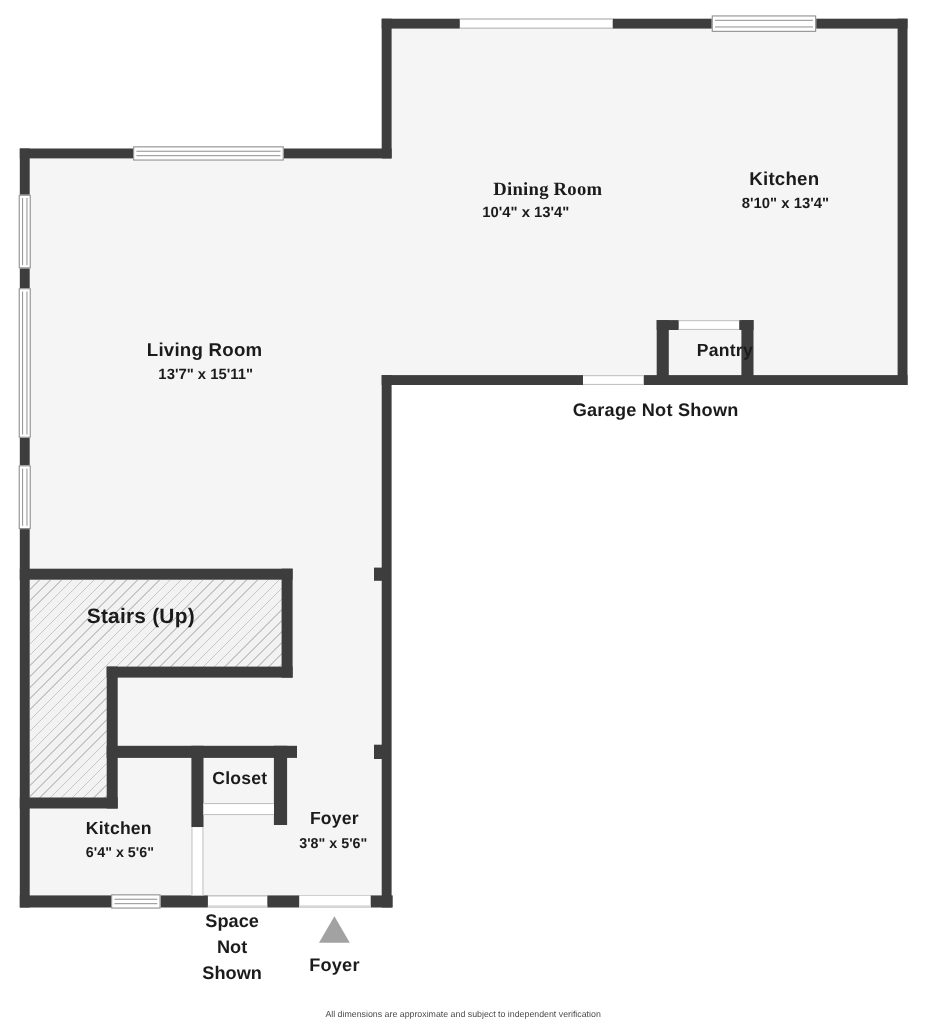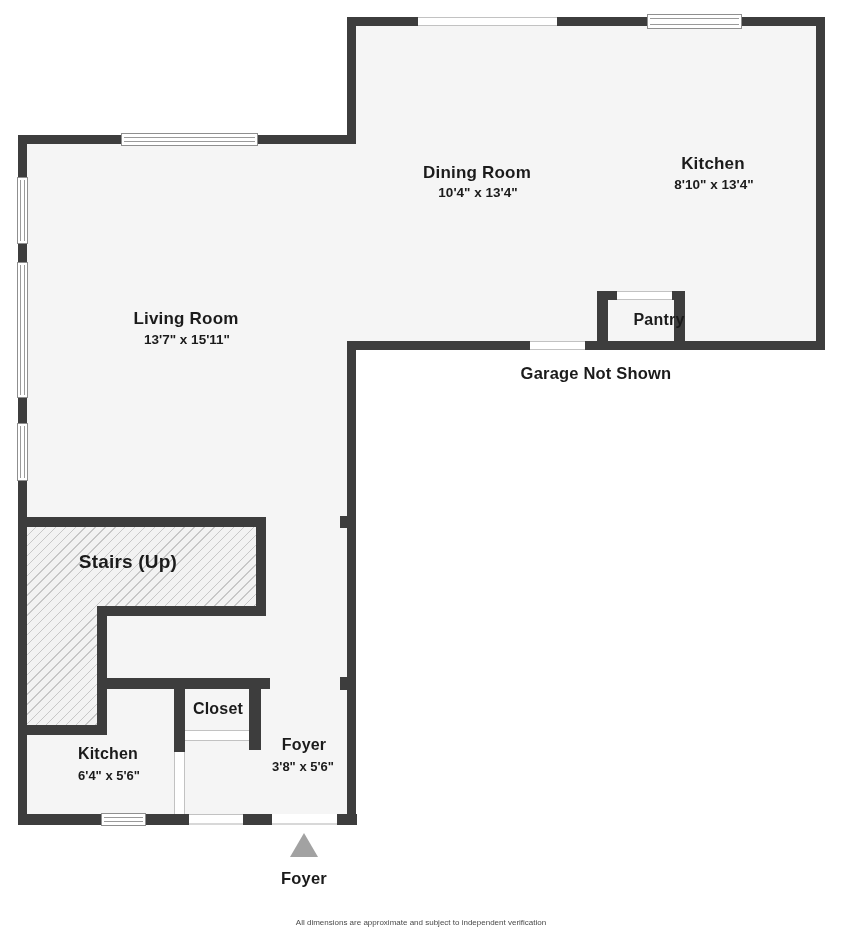--- a/index.html
+++ b/index.html
@@ -107,31 +107,36 @@
   <div class="open-v" style="left:174px;top:752px;width:11px;height:62px;"></div>
   <div class="win h" style="left:101px;top:813px;width:45px;height:13px;">
       <i class="l1"></i>
       <i class="l2"></i>
     </div>
   <div class="thresh" style="left:189px;top:814px;width:54px;height:11px;border-top:1px solid #c2c2c2;"></div>
   <div class="thresh" style="left:272px;top:814px;width:65px;height:11px;"></div>
 
   <div class="lbl name" style="left:186px;top:318px;">Living Room</div>
   <div class="lbl dims" style="left:187px;top:340px;">13'7" x 15'11"</div>
-  <div class="lbl name" style="left:477px;top:172px;">Dining Room</div>
+  <div class="lbl name" style="left:498px;top:172px;font-family:Liberation Serif, serif;">Dining Room</div>
   <div class="lbl dims" style="left:478px;top:193px;">10'4" x 13'4"</div>
   <div class="lbl name" style="left:713px;top:163px;">Kitchen</div>
   <div class="lbl dims" style="left:714px;top:185px;">8'10" x 13'4"</div>
   <div class="lbl name2" style="left:641px;top:320px;padding-left:36px;">Pantry</div>
   <div class="lbl name2" style="left:128px;top:561px;font-size:19px;">Stairs (Up)</div>
   <div class="lbl name2" style="left:218px;top:709px;">Closet</div>
   <div class="lbl name2" style="left:108px;top:754px;">Kitchen</div>
   <div class="lbl dims" style="left:109px;top:775px;font-size:13px;">6'4" x 5'6"</div>
   <div class="lbl name2" style="left:304px;top:745px;">Foyer</div>
   <div class="lbl dims" style="left:303px;top:766px;font-size:13px;">3'8" x 5'6"</div>
 
   <div class="lbl name2" style="left:549px;top:373px;font-size:16.5px;margin-left:47px;">Garage Not Shown</div>
+  <div class="lbl multiline" style="left:211px;top:862px;">
+    <span>Space</span><br>
+    <span>Not</span><br>
+    <span>Shown</span>
+  </div>
   <div class="tri"></div>
   <div class="lbl name2" style="left:304px;top:878px;font-size:16.5px;">Foyer</div>
 
   <div class="disclaimer">All dimensions are approximate and subject to independent verification</div>
 
 </div>
 
 </body></html>

